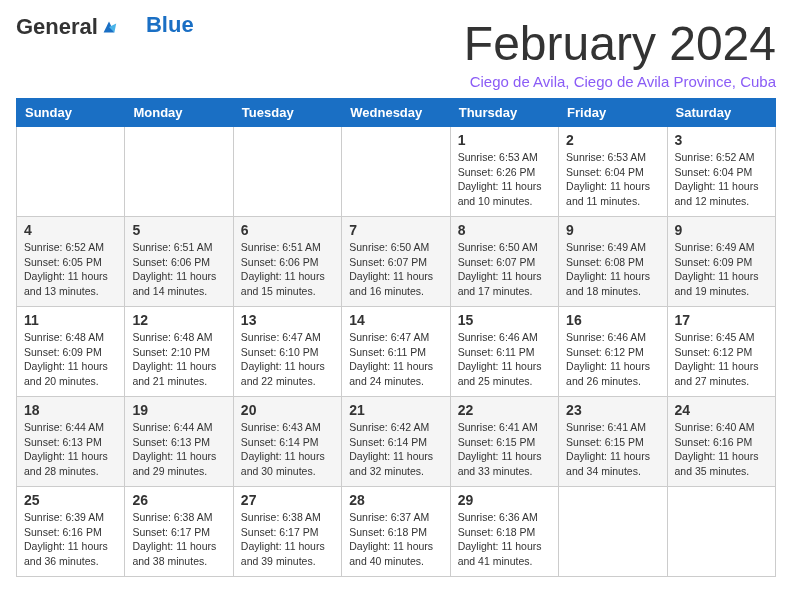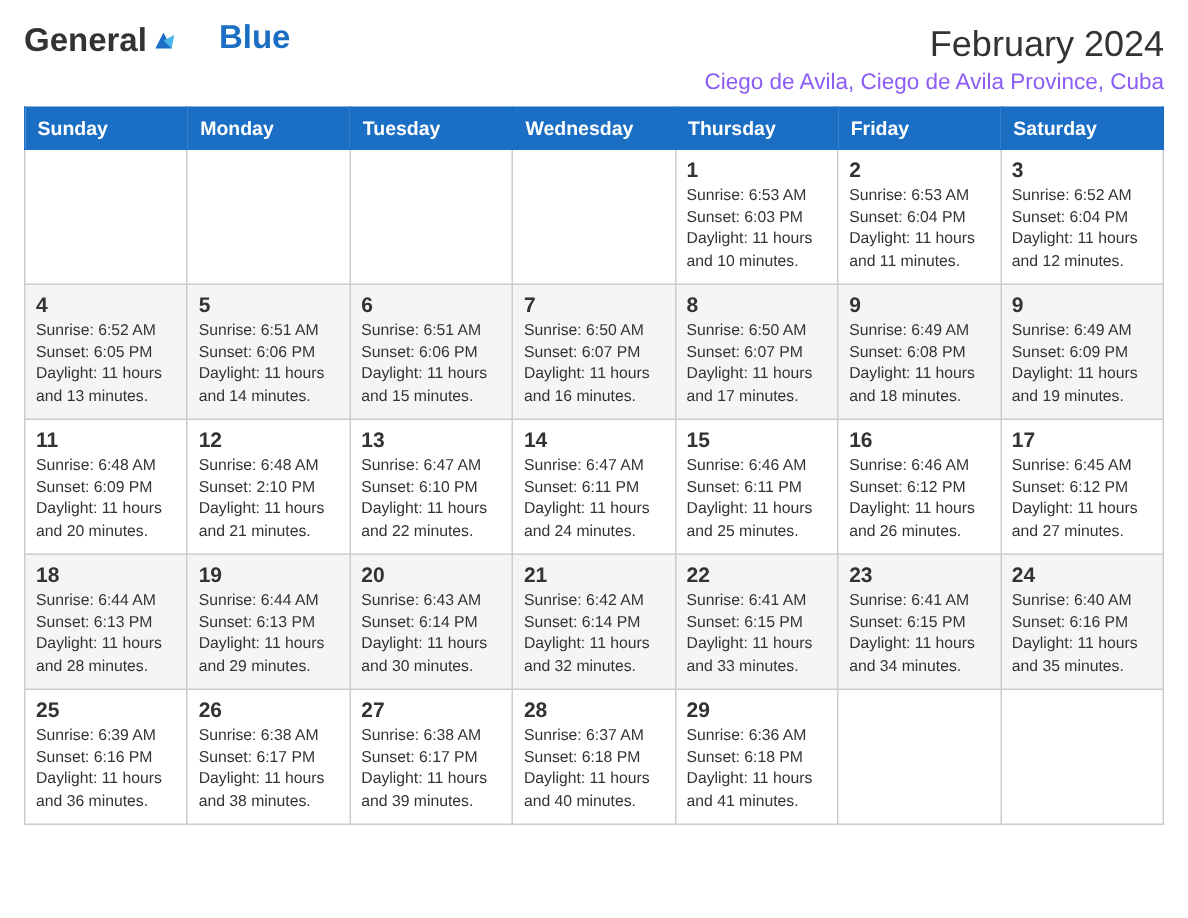--- a/index.html
+++ b/index.html
@@ -32,21 +32,21 @@
     .logo-blue { color: #1a6fc4; margin-left: 28px; }
     .logo-icon {
       width: 18px;
       height: 18px;
       margin-left: 2px;
     }
     .title-block {
       text-align: right;
     }
     .month-title {
-      font-size: 24px;
+      font-size: 48px;
       color: #333;
       font-weight: normal;
     }
     .location-subtitle {
       font-size: 15px;
       color: #8b5cf6;
       margin-top: 2px;
     }
     .calendar-table {
       width: 100%;
@@ -128,21 +128,21 @@
   </thead>
   <tbody id="calendar-body">
   <tr>
         <td></td>
         <td></td>
         <td></td>
         <td></td>
         <td>
           <span class="day-number">1</span>
           <div class="day-info">Sunrise: 6:53 AM
-Sunset: 6:03 PM
+Sunset: 6:26 PM
 Daylight: 11 hours and 10 minutes.</div>
         </td>
         <td>
           <span class="day-number">2</span>
           <div class="day-info">Sunrise: 6:53 AM
 Sunset: 6:04 PM
 Daylight: 11 hours and 11 minutes.</div>
         </td>
         <td>
           <span class="day-number">3</span>

